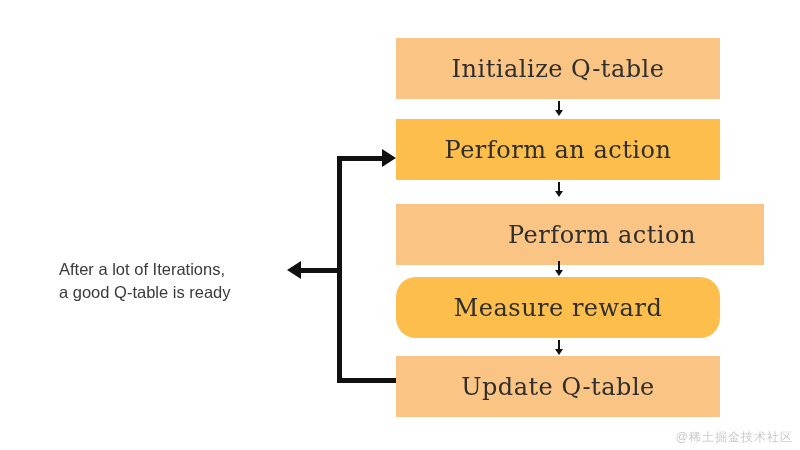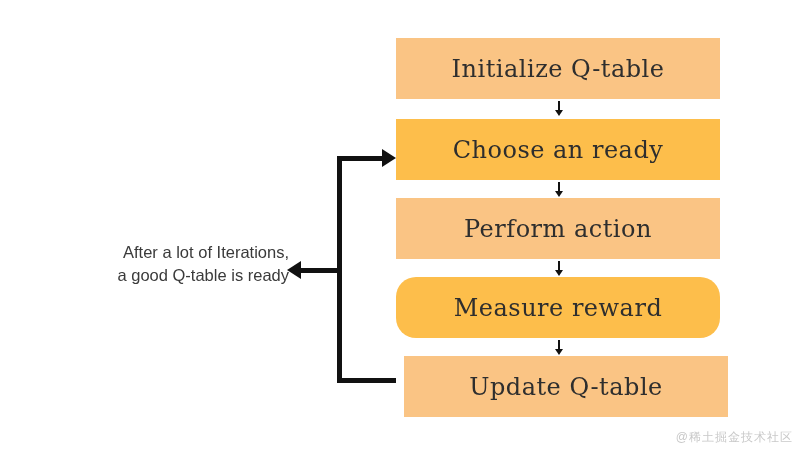--- a/index.html
+++ b/index.html
@@ -27,23 +27,23 @@
     justify-content: center;
     font-family: "DejaVu Serif", "Liberation Serif", serif;
     font-size: 24px;
     color: var(--text, #2e2e2e);
     letter-spacing: 0.5px;
   }
   .variant-light { background: var(--box-light, #fac484); }
   .variant-dark  { background: var(--box-dark,  #fdbe4b); }
   .step-1 { top: 38px; }
   .step-2 { top: 119px; }
-  .step-3 { top: 198px; }
+  .step-3 { top: 204px; padding-left: 44px; }
   .step-4 { top: 277px; border-radius: 20px; }
-  .step-5 { top: 356px; margin-left: 8px; }
+  .step-5 { top: 356px; }
 
   
   .connector {
     position: absolute;
     left: 552px;
     width: 14px;
     height: 15px;
     display: flex;
     flex-direction: column;
     align-items: center;
@@ -84,23 +84,23 @@
     width: 0; height: 0;
     border-top: 9.5px solid transparent;
     border-bottom: 9.5px solid transparent;
     border-right: 14px solid var(--arrow, #111111);
   }
 
   
   .caption {
     position: absolute;
     left: 59px;
-    top: 241px;
+    top: 258px;
     width: 230px;
-    text-align: right;
+    text-align: left;
     font-size: 16.5px;
     line-height: 1.42;
     color: var(--caption-text, #3a3a3a);
   }
 
   
   .watermark {
     position: absolute;
     right: 7px;
     bottom: 4px;
@@ -112,21 +112,21 @@
 </style>
 </head>
 <body>
 
 <div class="canvas">
 
   <div class="step step-1 variant-light">
     <span>Initialize Q-table</span>
   </div>
   <div class="step step-2 variant-dark">
-    <span>Choose an ready</span>
+    <span>Perform an action</span>
   </div>
   <div class="step step-3 variant-light">
     <span>Perform action</span>
   </div>
   <div class="step step-4 variant-dark">
     <span>Measure reward</span>
   </div>
   <div class="step step-5 variant-light">
     <span>Update Q-table</span>
   </div>

